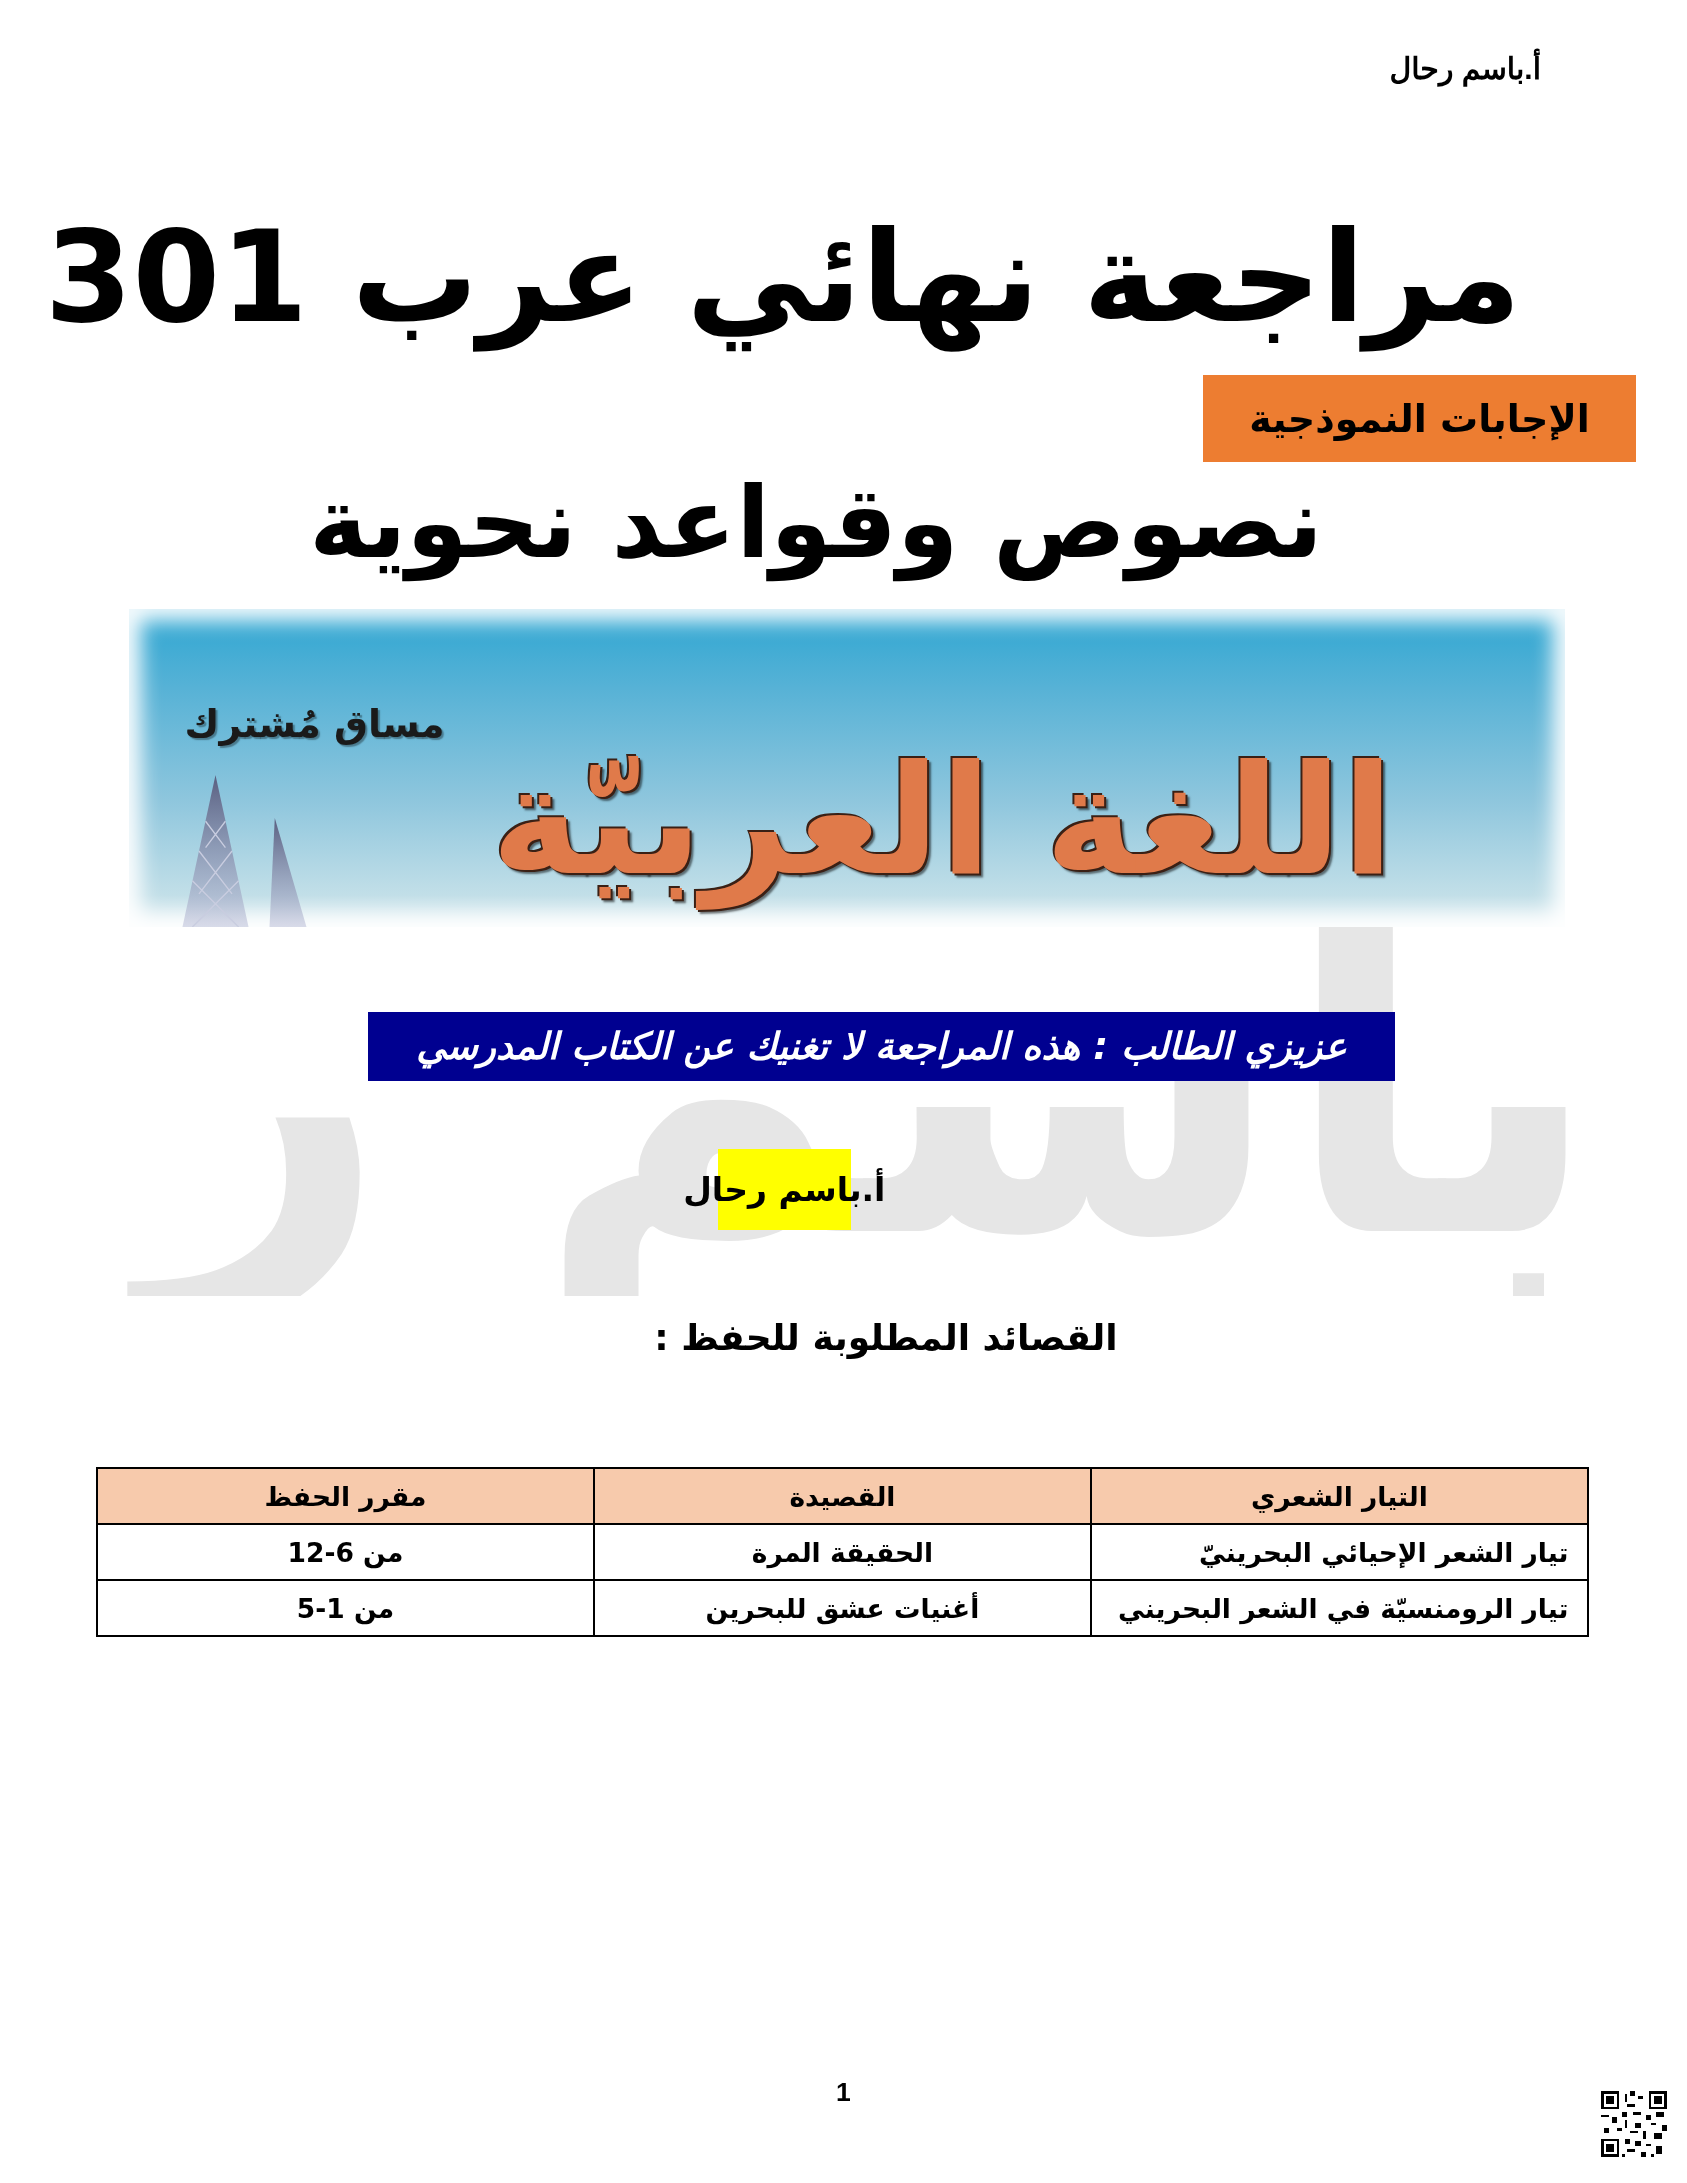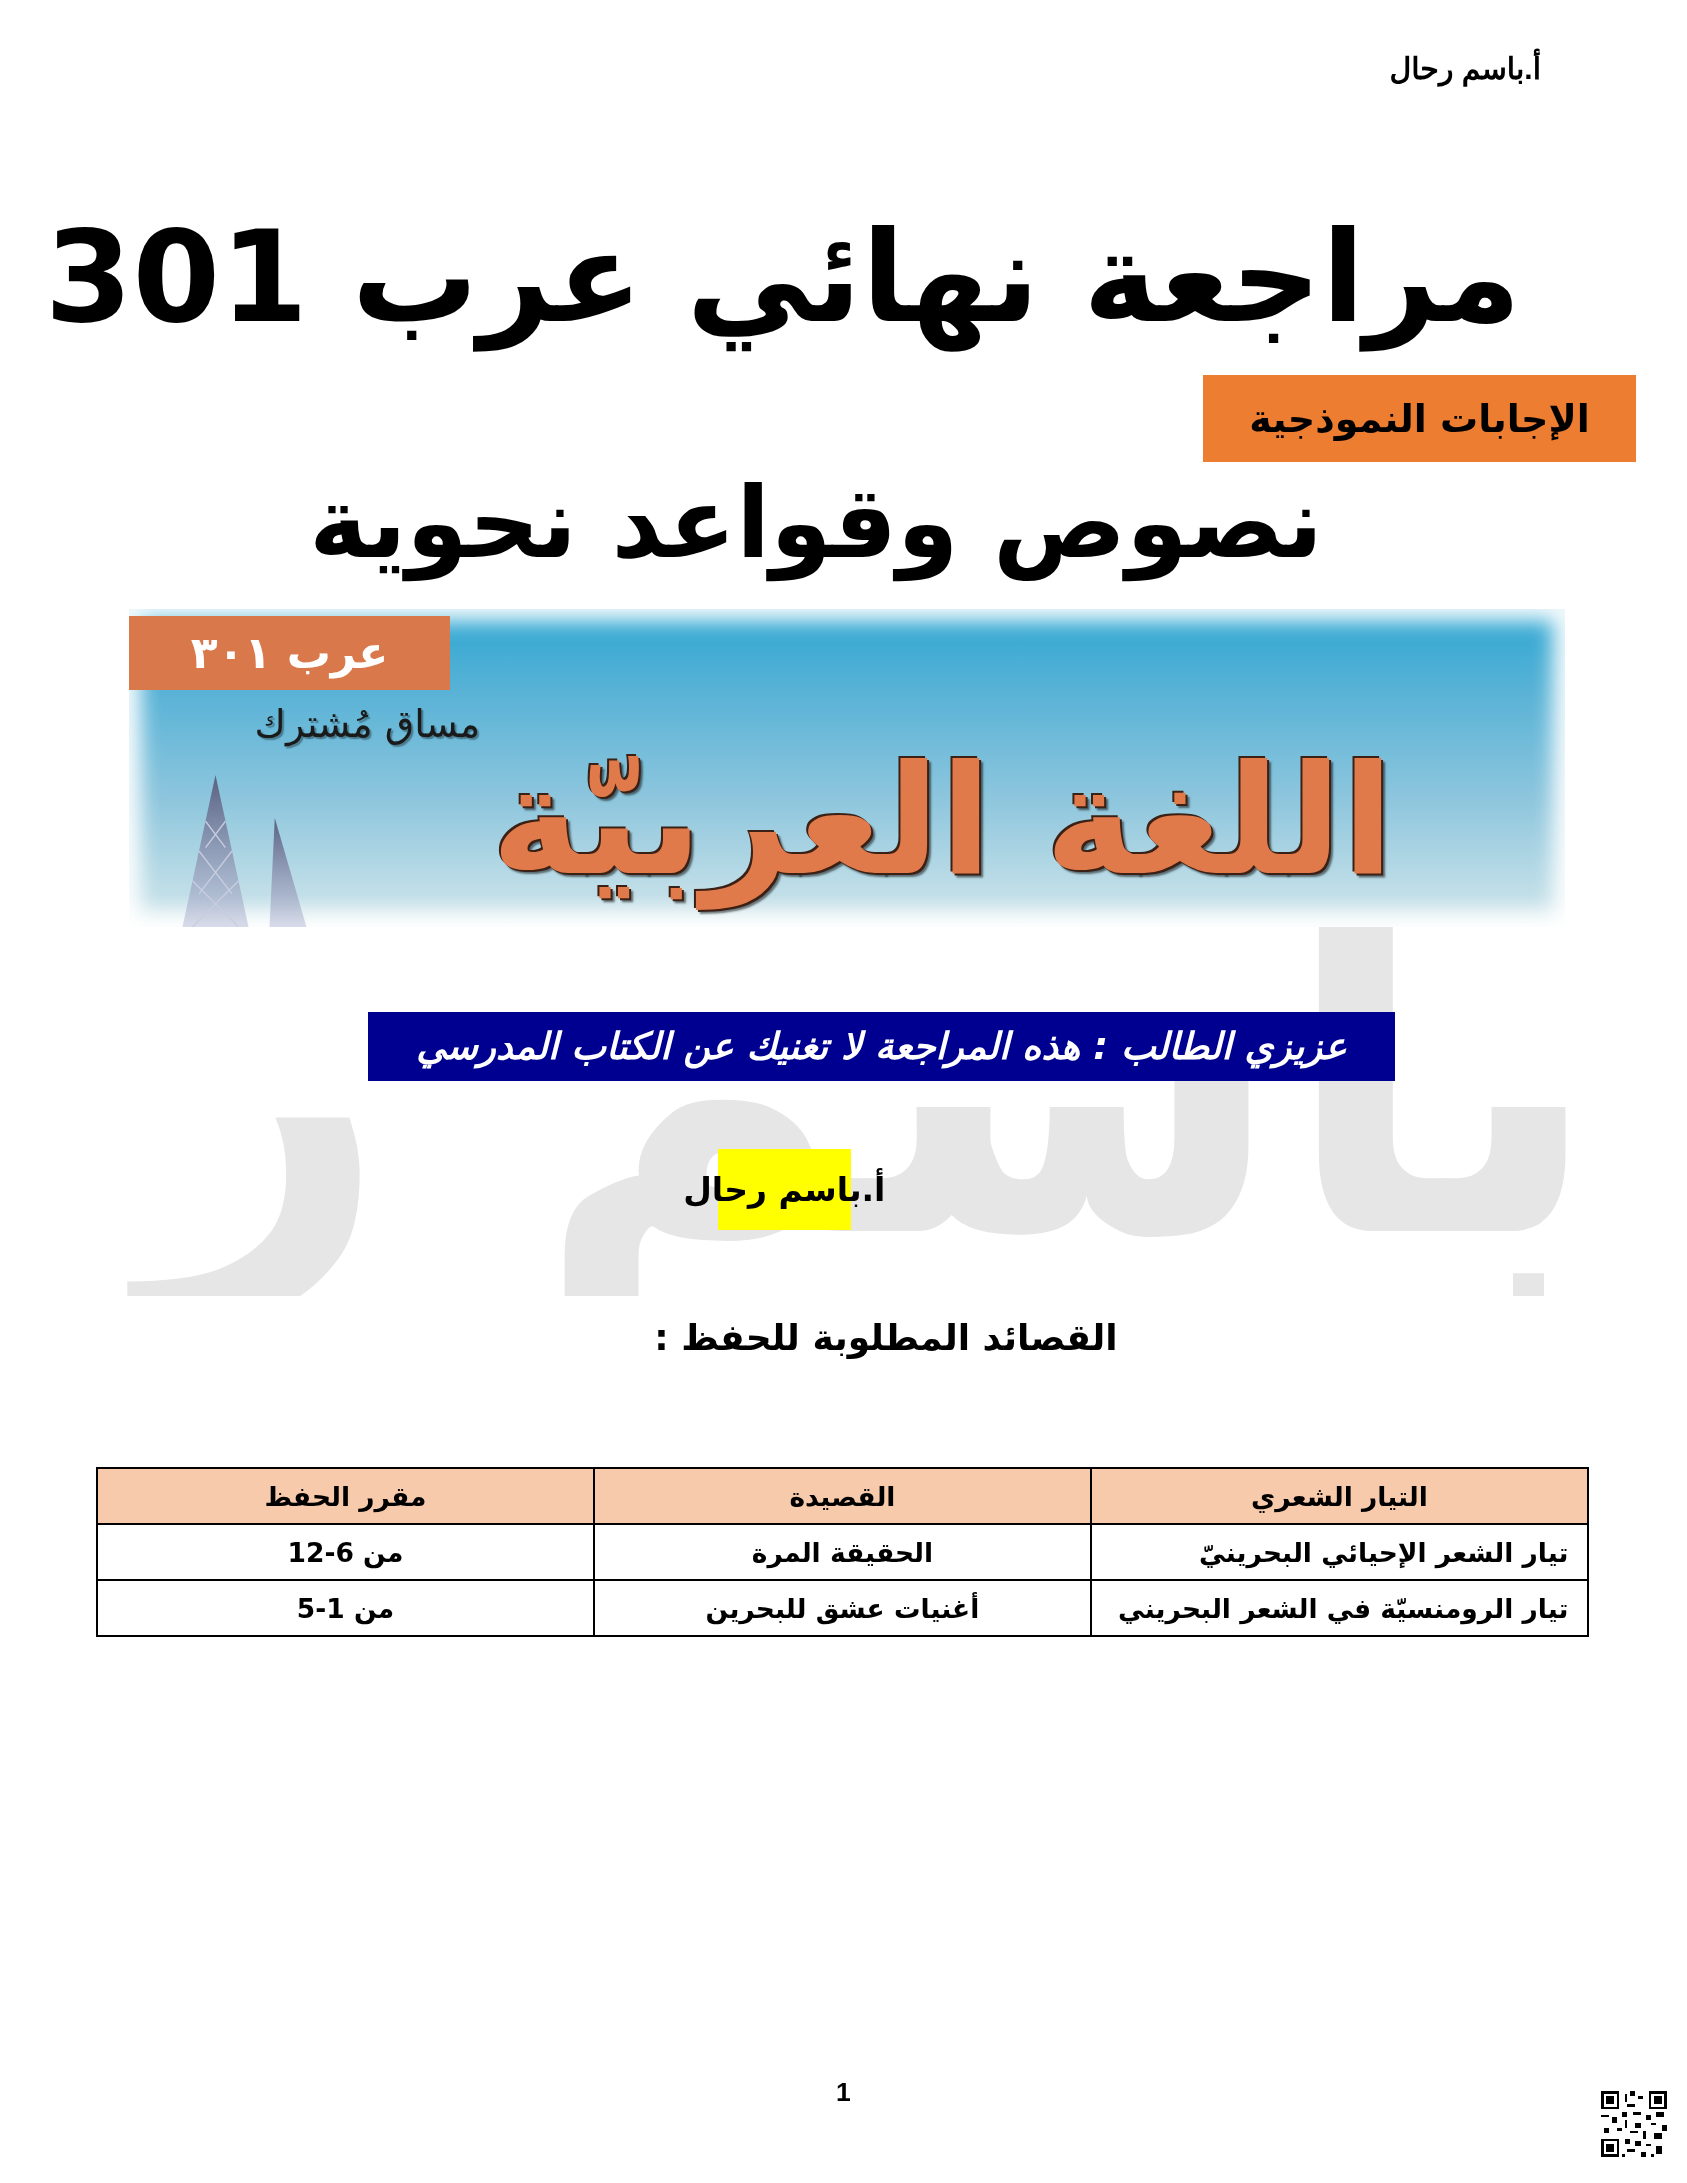--- a/index.html
+++ b/index.html
@@ -48,22 +48,22 @@
       background: linear-gradient(180deg, #2da6d2 0%, #57b2d6 25%, #8ec6dd 60%, #c2dfe8 90%, #e8f2f5 100%);
       overflow: hidden; z-index: 2;
       box-shadow: 0 0 20px 12px rgba(255,255,255,0.95) inset;
     }
     .cover-tag {
       position: absolute; top: 6.6px; left: 0; width: 321px; height: 74px;
       background: #d9784a; color: #ffffff; display: flex; align-items: center; justify-content: center;
       font-family: "DejaVu Sans", sans-serif; font-weight: bold; font-size: 44px; direction: rtl;
     }
     .cover-track {
-      position: absolute; top: 93px; left: 20px; width: 331px; text-align: right;
-      font-family: "DejaVu Sans", sans-serif; font-weight: normal; font-size: 38px; color: #1a1a1a;
+      position: absolute; top: 93px; left: 20px; width: 331px; text-align: center;
+      font-family: "DejaVu Sans", sans-serif; font-weight: bold; font-size: 38px; color: #1a1a1a;
       text-shadow: 2px 2px 1.3px rgba(0,0,0,0.35);
     }
     .cover-logo {
       position: absolute; top: 119px; left: 284px; width: 1059px; text-align: center;
       font-family: "DejaVu Sans", sans-serif; font-weight: bold; font-size: 152px; line-height: 185px;
       color: #e07a4a; letter-spacing: 5.3px;
       text-shadow: -2px -2px 0 #3a2015, 2px 2px 0 #3a2015, 4px 4px 2px rgba(0,0,0,0.5);
       white-space: nowrap;
     }
     .tower { position: absolute; bottom: 0; }
@@ -115,21 +115,20 @@
 
 <div class="running-header">
   <span>أ.باسم رحال</span>
 </div>
 
 <div class="main-title">مراجعة نهائي عرب 301</div>
 <div class="badge-model">الإجابات النموذجية</div>
 <div class="sub-title">نصوص وقواعد نحوية</div>
 
 <div class="cover">
-  <div class="cover-tag">عرب ٣٠١</div>
   <div class="cover-track">مساق مُشترك</div>
   <svg class="tower" style="left:50px" width="73" height="152" viewBox="0 0 110 230">
     <defs>
         <linearGradient id="tg" x1="0" y1="0" x2="0" y2="1">
           <stop offset="0" stop-color="#5a5f80"></stop>
           <stop offset="1" stop-color="#b4b8d4" stop-opacity="0.5"></stop>
         </linearGradient>
       </defs>
     <polygon points="55,0 105,230 5,230" fill="url(#tg)"></polygon>
     <path d="M30,115 L80,180 M20,160 L90,230 M40,70 L70,110 M80,115 L30,180 M90,160 L20,230 M70,70 L40,110" stroke="#c9cde0" stroke-width="2" fill="none"></path>

